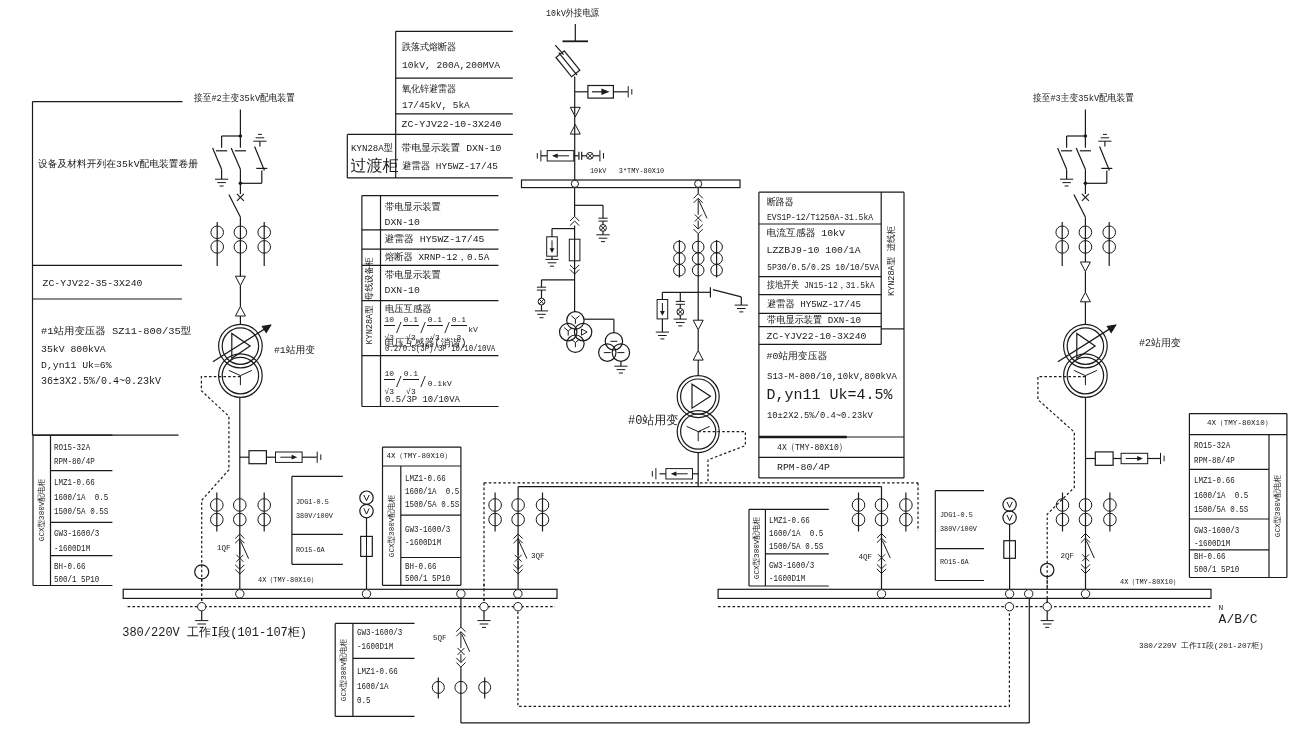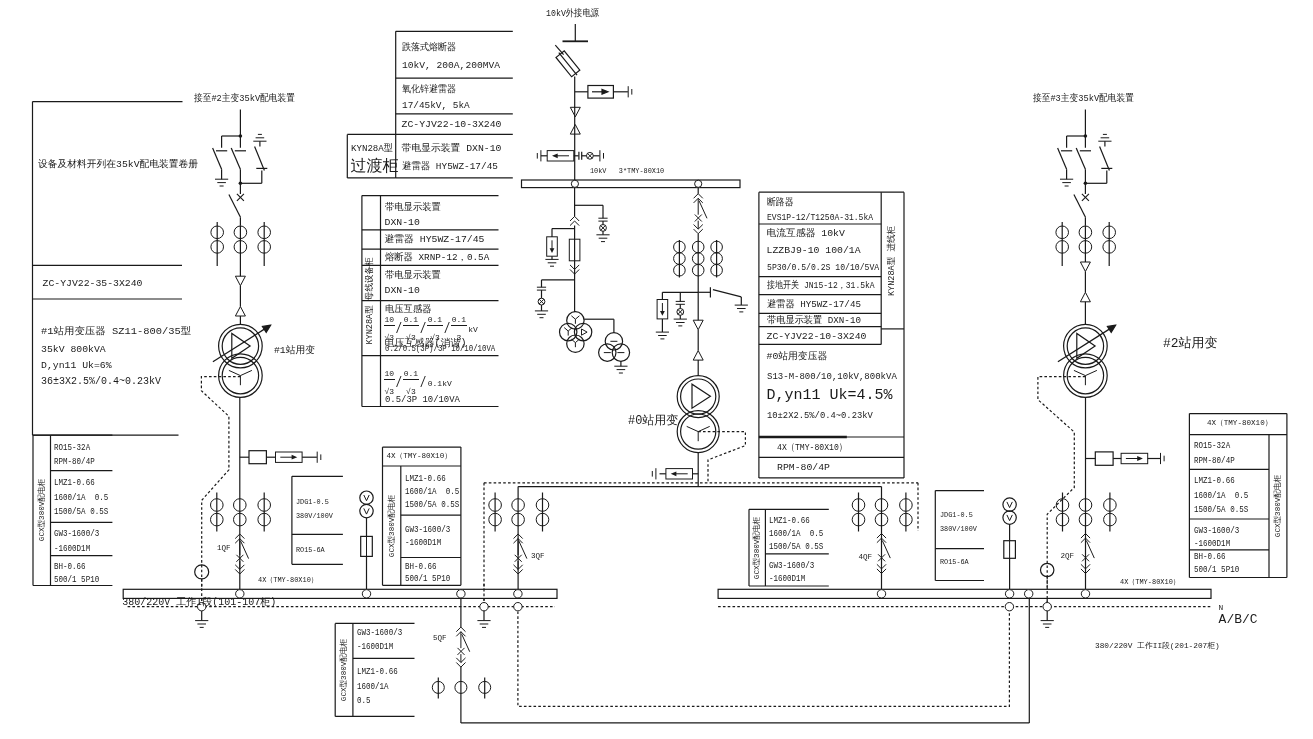--- a/index.html
+++ b/index.html
@@ -557,31 +557,31 @@
     <div class="txt" style="left:193.5px;top:99.0px;font-size:9.8px;transform:translateY(-50%) scaleX(0.888);transform-origin:left center">接至#2主变35kV配电装置</div>
     <div class="txt" style="left:1033.0px;top:99.0px;font-size:9.8px;transform:translateY(-50%) scaleX(0.888);transform-origin:left center">接至#3主变35kV配电装置</div>
     <div class="txt" style="left:590.4px;top:172.0px;font-size:7.4px;transform:translateY(-50%) scaleX(0.930);transform-origin:left center">10kV   3*TMY-80X10</div>
     <div class="txt" style="left:38.0px;top:164.8px;font-size:9.8px;transform:translateY(-50%) scaleX(0.996);transform-origin:left center">设备及材料开列在35kV配电装置卷册</div>
     <div class="txt" style="left:42.5px;top:284.0px;font-size:9.8px;transform:translateY(-50%);transform-origin:left center">ZC-YJV22-35-3X240</div>
     <div class="txt" style="left:41.0px;top:331.5px;font-size:9.8px;transform:translateY(-50%) scaleX(1.065);transform-origin:left center">#1站用变压器 SZ11-800/35型</div>
     <div class="txt" style="left:41.0px;top:349.5px;font-size:9.8px;transform:translateY(-50%);transform-origin:left center">35kV 800kVA</div>
     <div class="txt" style="left:41.0px;top:366.0px;font-size:9.8px;transform:translateY(-50%);transform-origin:left center">D,yn11 Uk=6%</div>
     <div class="txt" style="left:41.0px;top:382.0px;font-size:10px;transform:translateY(-50%) scaleX(0.999);transform-origin:left center">36±3X2.5%/0.4~0.23kV</div>
     <div class="txt" style="left:273.7px;top:351.0px;font-size:9.8px;transform:translateY(-50%) scaleX(0.995);transform-origin:left center">#1站用变</div>
-    <div class="txt" style="left:1163px;top:343.6px;font-size:13px;transform:translateY(-50%) scaleX(0.995);transform-origin:left center">#2站用变</div>
+    <div class="txt" style="left:1139px;top:343.6px;font-size:10px;transform:translateY(-50%) scaleX(0.995);transform-origin:left center">#2站用变</div>
     <div class="txt" style="left:628.0px;top:421px;font-size:12px;transform:translateY(-50%) scaleX(0.995);transform-origin:left center">#0站用变</div>
     <div class="txt" style="left:217.0px;top:549px;font-size:7.6px;transform:translateY(-50%);transform-origin:left center">1QF</div>
     <div class="txt" style="left:1060.5px;top:557.0px;font-size:7.6px;transform:translateY(-50%);transform-origin:left center">2QF</div>
     <div class="txt" style="left:531.0px;top:556.5px;font-size:7.6px;transform:translateY(-50%);transform-origin:left center">3QF</div>
     <div class="txt" style="left:858.5px;top:558.0px;font-size:7.6px;transform:translateY(-50%);transform-origin:left center">4QF</div>
     <div class="txt" style="left:433.0px;top:639.2px;font-size:7.6px;transform:translateY(-50%);transform-origin:left center">5QF</div>
     <div class="txt" style="left:258.4px;top:581.0px;font-size:7.4px;transform:translateY(-50%) scaleX(0.940);transform-origin:left center">4X（TMY-80X10）</div>
     <div class="txt" style="left:1119.6px;top:583.0px;font-size:7.4px;transform:translateY(-50%) scaleX(0.940);transform-origin:left center">4X（TMY-80X10）</div>
-    <div class="txt" style="left:122.2px;top:603px;font-size:10px;transform:translateY(-50%);transform-origin:left center">380/220V 工作I段(101-107柜)</div>
-    <div class="txt" style="left:1095px;top:645.5px;font-size:7.8px;transform:translateY(-50%);transform-origin:left center">380/220V 工作II段(201-207柜)</div>
+    <div class="txt" style="left:122.2px;top:633px;font-size:12px;transform:translateY(-50%);transform-origin:left center">380/220V 工作I段(101-107柜)</div>
+    <div class="txt" style="left:1139px;top:645.5px;font-size:7.8px;transform:translateY(-50%);transform-origin:left center">380/220V 工作II段(201-207柜)</div>
     <div class="txt" style="left:1218.6px;top:620px;font-size:13px;transform:translateY(-50%);transform-origin:left center">A/B/C</div>
     <div class="txt" style="left:1218.6px;top:608.2px;font-size:7.8px;transform:translateY(-50%);transform-origin:left center">N</div>
     <div class="txt" style="left:401.5px;top:48.0px;font-size:9.8px;transform:translateY(-50%) scaleX(0.920);transform-origin:left center">跌落式熔断器</div>
     <div class="txt" style="left:401.5px;top:65.5px;font-size:9.8px;transform:translateY(-50%) scaleX(0.980);transform-origin:left center">10kV, 200A,200MVA</div>
     <div class="txt" style="left:401.5px;top:89.5px;font-size:9.8px;transform:translateY(-50%) scaleX(0.920);transform-origin:left center">氧化锌避雷器</div>
     <div class="txt" style="left:401.5px;top:106.0px;font-size:9.8px;transform:translateY(-50%) scaleX(0.960);transform-origin:left center">17/45kV, 5kA</div>
     <div class="txt" style="left:401.5px;top:124.5px;font-size:9.8px;transform:translateY(-50%);transform-origin:left center">ZC-YJV22-10-3X240</div>
     <div class="txt" style="left:401.5px;top:148.5px;font-size:9.8px;transform:translateY(-50%) scaleX(1.000);transform-origin:left center">带电显示装置 DXN-10</div>
     <div class="txt" style="left:401.5px;top:166.5px;font-size:9.8px;transform:translateY(-50%) scaleX(0.960);transform-origin:left center">避雷器 HY5WZ-17/45</div>
     <div class="txt" style="left:350.5px;top:148.5px;font-size:9.8px;transform:translateY(-50%) scaleX(0.930);transform-origin:left center">KYN28A型</div>

